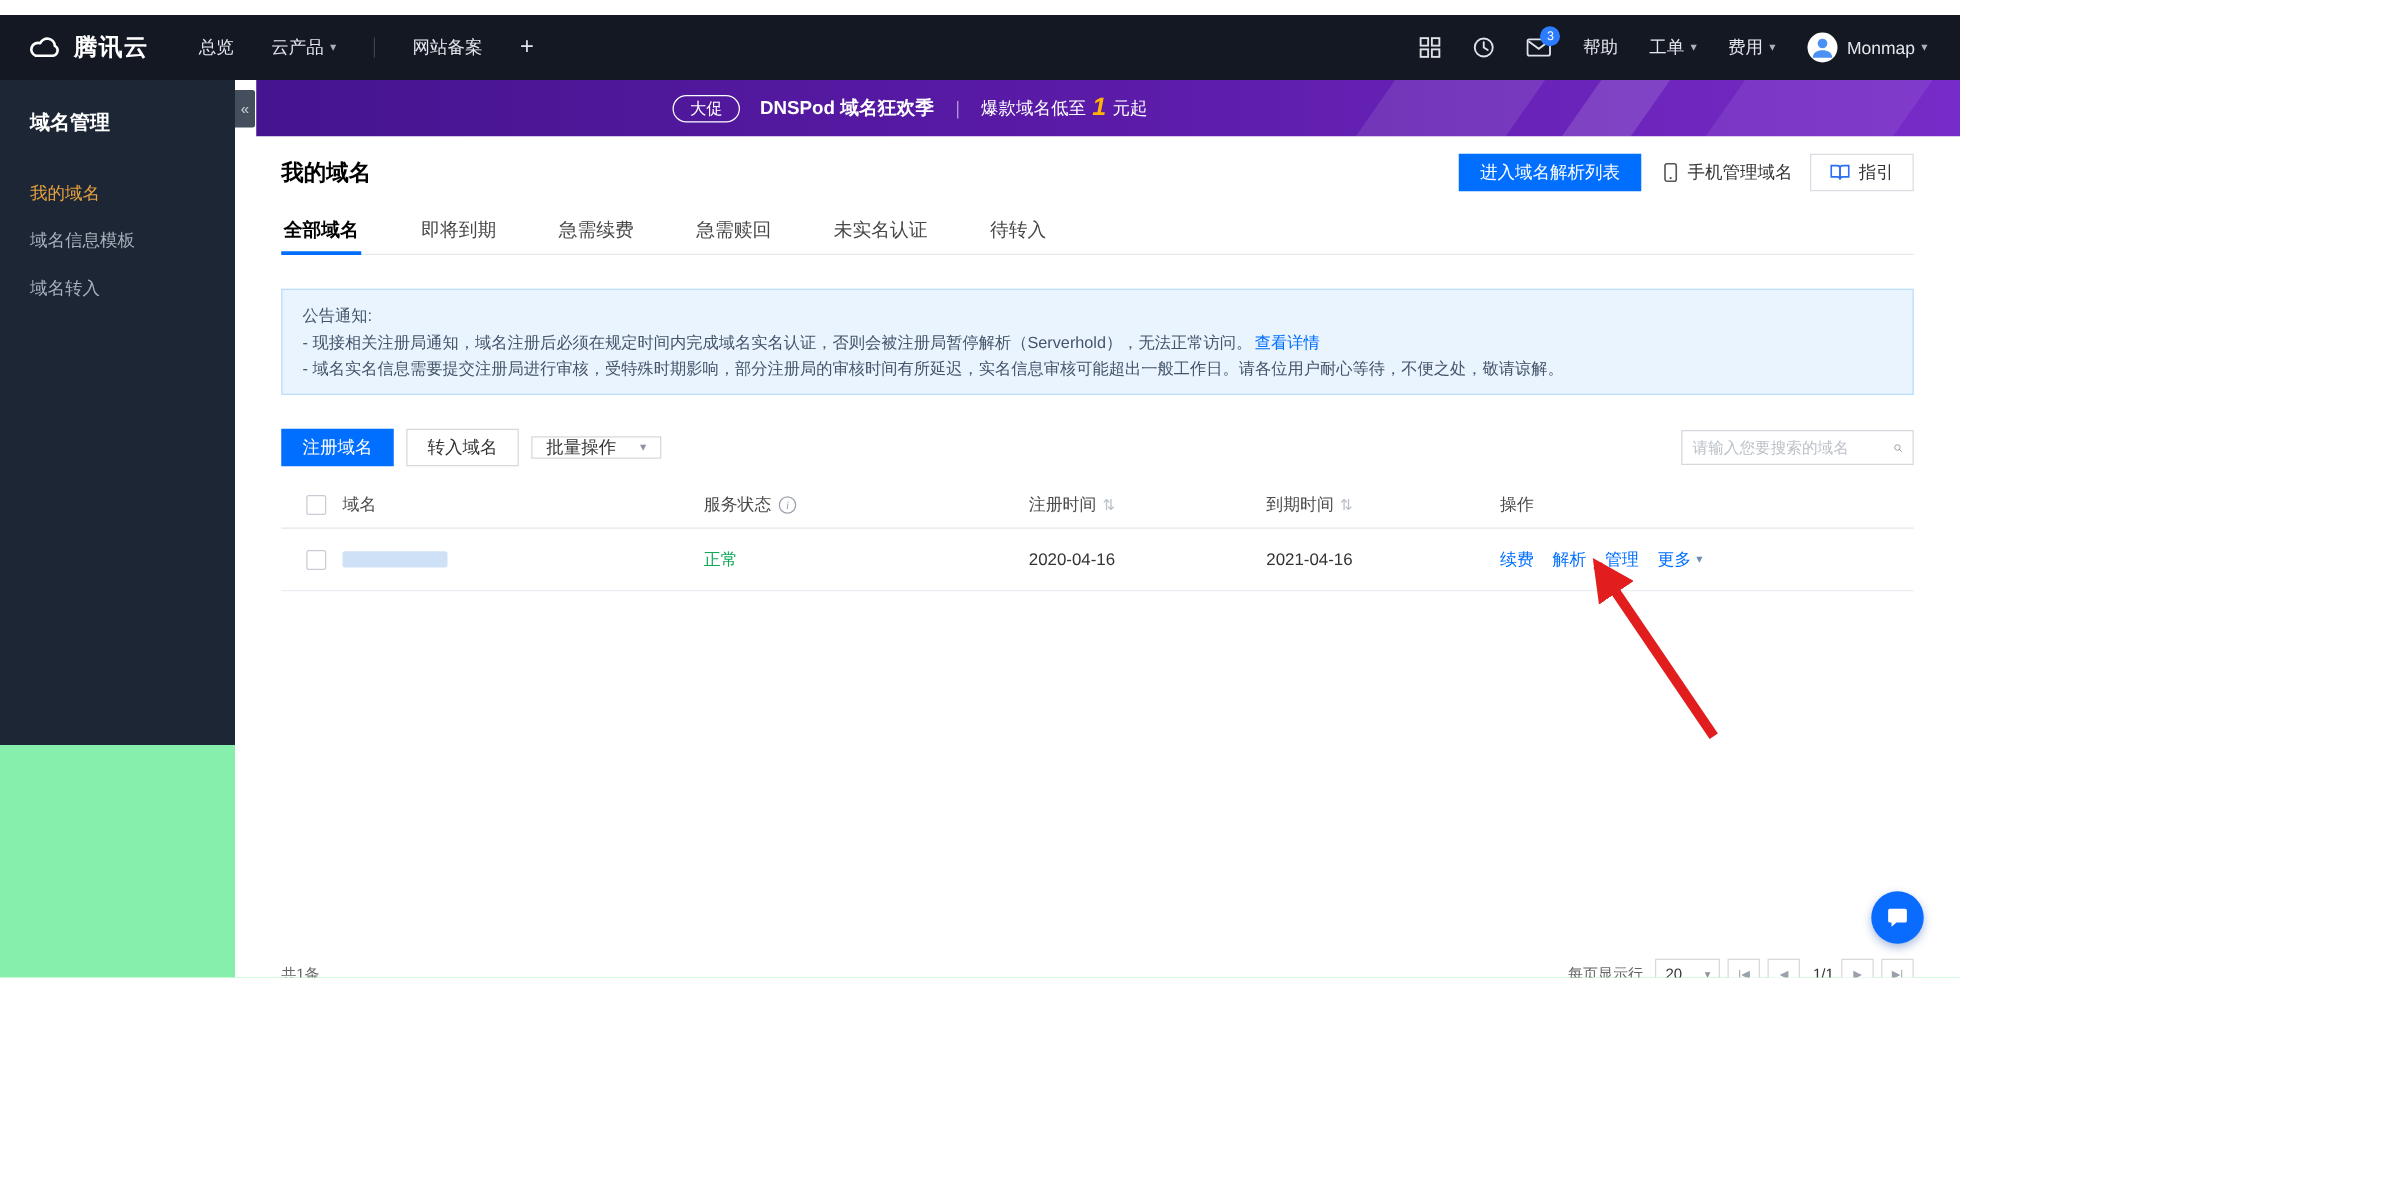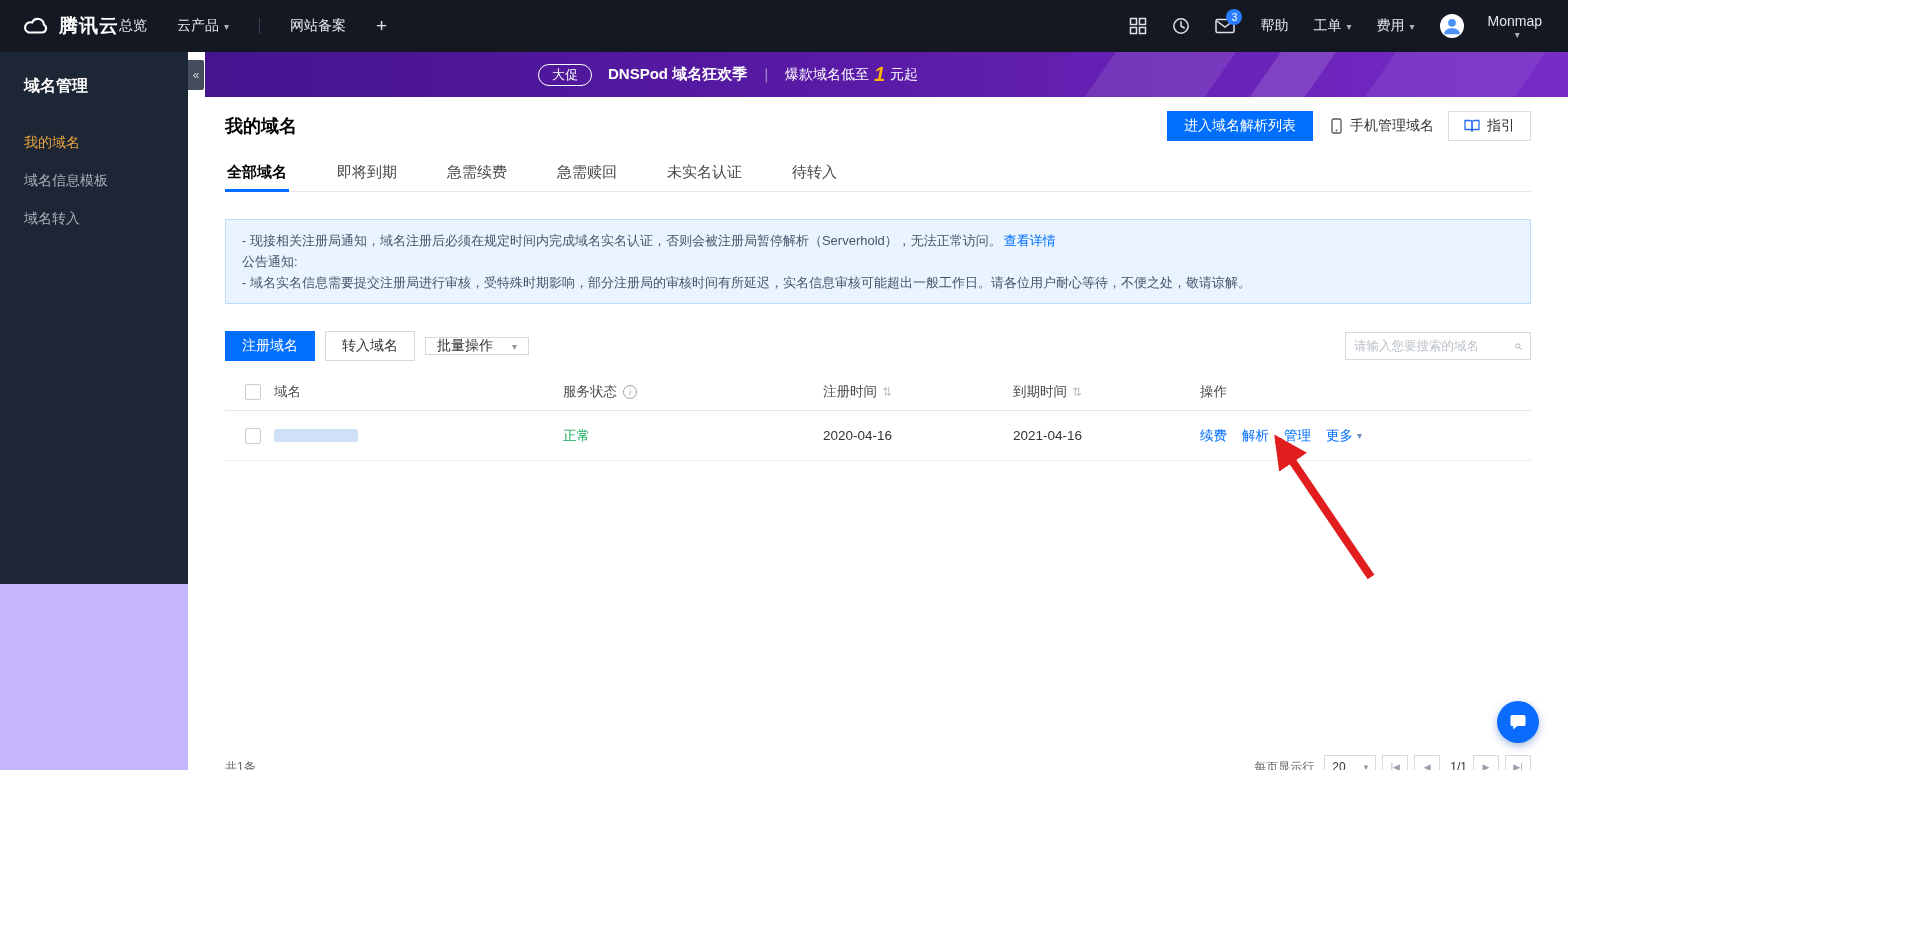--- a/index.html
+++ b/index.html
@@ -1,41 +1,41 @@
 <!DOCTYPE html>
 <html><head>
 <meta charset="utf-8">
 <style>
   * { margin:0; padding:0; box-sizing:border-box; }
   body {
     width:1920px; height:943px; background:#ffffff; overflow:hidden;
     font-family:"Liberation Sans","DejaVu Sans",sans-serif; position:relative;
   }
-  .app { position:absolute; top:0; left:0; width:1568px; height:770px; background:#c4b5fd; overflow:hidden; }
+  .app { position:absolute; top:12px; left:0; width:1568px; height:770px; background:#86efac; overflow:hidden; }
 
   
   .topnav { position:absolute; top:0; left:0; width:1568px; height:52px; background:#131822;
             display:flex; align-items:center; color:#e8eaee; z-index:20; }
   .brand { display:flex; align-items:center; margin-left:22px; cursor:pointer; }
   .brand svg { display:block; }
   .brand-text { font-size:19px; font-weight:bold; color:#fff; margin-left:9px; letter-spacing:1px; }
-  .topnav-menu { display:flex; align-items:center; }
+  .topnav-menu { display:flex; align-items:center; margin-left:40px; }
   .nav-item { font-size:14px; color:#e4e7eb; margin-right:30px; cursor:pointer; display:flex; align-items:center; }
   .nav-item .caret { font-size:10px; color:#aab1bb; margin-left:5px; }
   .nav-divider { width:1px; height:16px; background:#3a4250; margin-right:30px; }
   .nav-plus { font-size:19px; color:#dfe3e8; margin-right:24px; cursor:pointer; }
   .topnav-right { margin-left:auto; display:flex; align-items:center; padding-right:26px; }
   .tn-icon { margin-left:25px; position:relative; display:flex; align-items:center; cursor:pointer; }
   .tn-text { margin-left:25px; font-size:14px; color:#e4e7eb; cursor:pointer; display:flex; align-items:center; }
   .tn-text .caret { font-size:10px; color:#aab1bb; margin-left:5px; }
   .badge { position:absolute; top:-9px; left:11px; min-width:16px; height:16px; border-radius:8px;
            background:#2b7cff; color:#fff; font-size:10px; display:flex; align-items:center; justify-content:center; padding:0 3px; }
   .avatar { width:24px; height:24px; border-radius:50%; background:#fff; margin-left:25px;
             display:flex; align-items:center; justify-content:center; overflow:hidden; }
-  .username { font-size:14px; color:#e4e7eb; margin-left:24px; display:flex; align-items:center; cursor:pointer;flex-direction:column; }
+  .username { font-size:14px; color:#e4e7eb; margin-left:8px; display:flex; align-items:center; cursor:pointer; }
   .username .caret { font-size:10px; color:#aab1bb; margin-left:5px; }
 
   
   .sidebar { position:absolute; top:52px; left:0; width:188px; height:532px; background:#1d2634; z-index:10; }
   .sidebar-title { color:#fff; font-size:16px; font-weight:bold; padding:24px 0 0 24px; }
   .sidebar-list { list-style:none; margin-top:26px; }
   .sidebar-list li { height:38px; line-height:38px; padding-left:24px; font-size:14px; color:#a7b0bc; cursor:pointer; }
   .sidebar-list li.active { color:#e8a23f; }
   .collapse-tab { position:absolute; top:60px; left:188px; width:16px; height:30px; background:#454e5c;
                   color:#cdd2d9; font-size:12px; display:flex; align-items:center; justify-content:center;
@@ -261,24 +261,24 @@
       <div class="tabs">
         <span class="tab active">全部域名</span>
         <span class="tab">即将到期</span>
         <span class="tab">急需续费</span>
         <span class="tab">急需赎回</span>
         <span class="tab">未实名认证</span>
         <span class="tab">待转入</span>
       </div>
 
       <div class="notice">
+        <div>公告通知:</div>
         <div>
           <span>- 现接相关注册局通知，域名注册后必须在规定时间内完成域名实名认证，否则会被注册局暂停解析（Serverhold），无法正常访问。</span><a>查看详情</a>
         </div>
-        <div>公告通知:</div>
         <div>- 域名实名信息需要提交注册局进行审核，受特殊时期影响，部分注册局的审核时间有所延迟，实名信息审核可能超出一般工作日。请各位用户耐心等待，不便之处，敬请谅解。</div>
       </div>
 
       <div class="toolbar">
         <button class="btn btn-primary">注册域名</button>
         <button class="btn btn-outline">转入域名</button>
         <div class="dropdown">
           <span>批量操作</span>
           <span class="caret">▾</span>
         </div>

